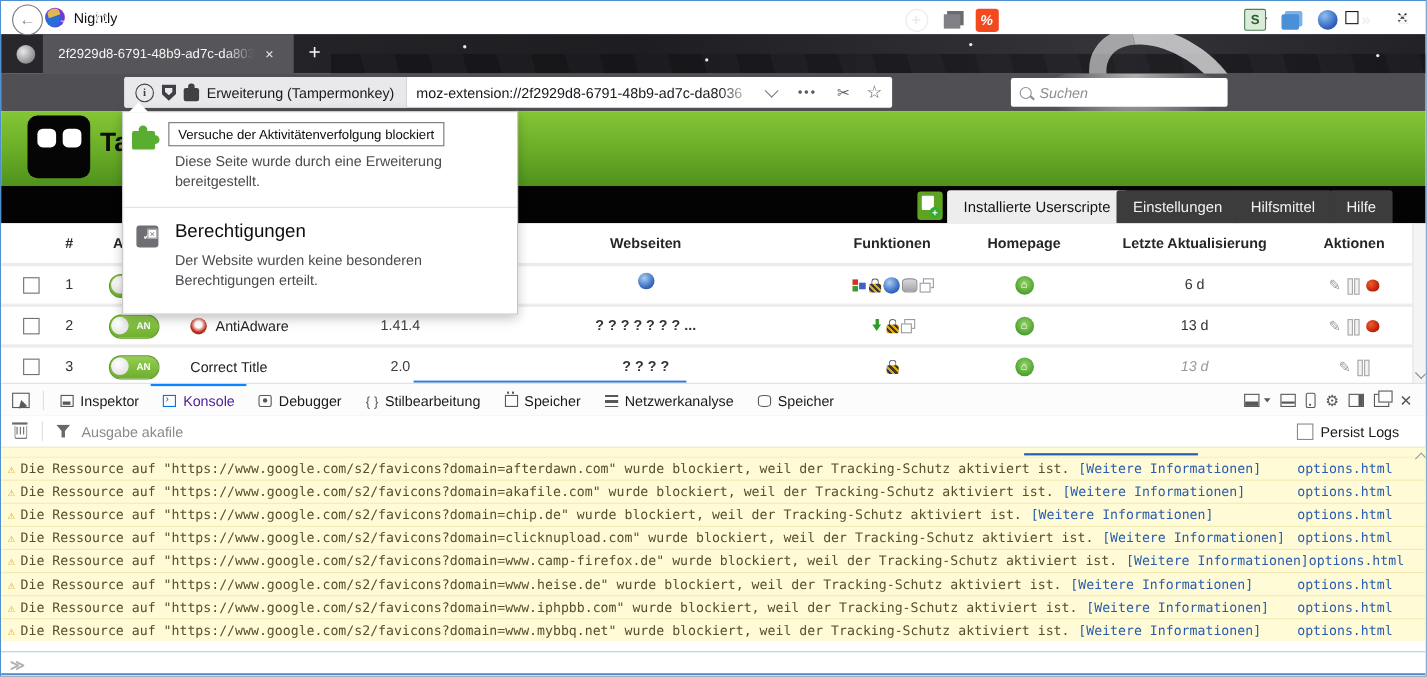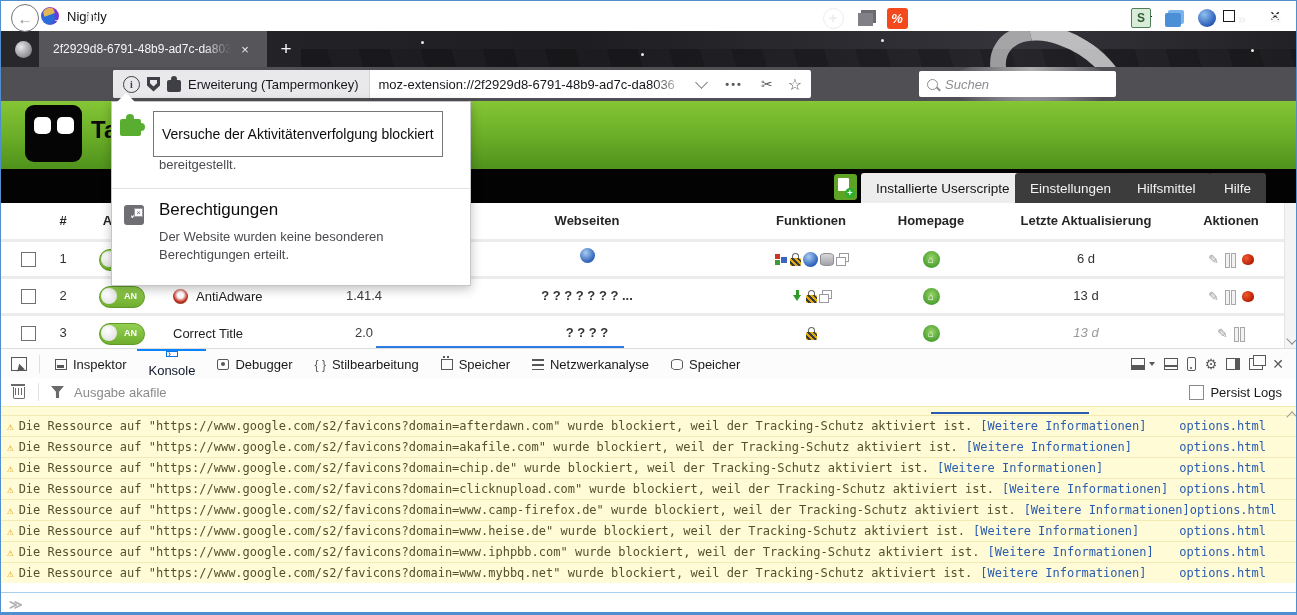--- a/index.html
+++ b/index.html
@@ -168,33 +168,33 @@
   .puzzle-green:after{content:"";position:absolute;right:-4px;top:4px;width:8px;height:8px;border-radius:50%;background:#59ae31;}
   .popup-body{position:absolute;left:47px;font-size:13px;color:#4a4a4f;line-height:18px;width:280px;}
   .sec1 .popup-body{top:36px;}
   .perm-ico{position:absolute;left:12px;top:103px;width:20px;height:20px;background:#6e6e73;border-radius:3px;
     color:#fff;font-size:11px;text-align:center;line-height:20px;}
   .perm-ico:after{content:"×";position:absolute;right:1px;top:3px;font-size:8px;color:#e8e8e8;
     background:#fff;color:#6e6e73;width:7px;height:7px;line-height:7px;border:1px solid #9a9a9e;}
   .perm-title{position:absolute;left:47px;top:98px;font-size:17px;color:#0c0c0d;}
   .sec2-body{top:126px;}
   .tooltip{position:absolute;left:152px;top:110px;background:#fff;border:1px solid #767676;z-index:60;
-    font-size:14px;color:#0c0c0d;padding:14px 8px;white-space:nowrap;}
+    font-size:12px;color:#0c0c0d;padding:3px 8px;white-space:nowrap;}
 
   
   .devtools{position:absolute;left:0;top:347px;width:100%;height:266px;background:#fff;border-top:1px solid #ddd;}
   .dt-toolbar{position:absolute;left:0;top:0;width:100%;height:29px;background:#fcfcfc;border-bottom:1px solid #dde1e4;
     display:flex;align-items:center;}
   .pick-ico{width:14px;height:12px;border:1.4px solid #585858;margin:0 12px 0 10px;position:relative;}
   .pick-ico:after{content:"";position:absolute;right:-3px;bottom:-3px;border:4px solid transparent;border-left:7px solid #585858;
     transform:rotate(15deg);}
   .dt-sep{width:1px;height:18px;background:#e0e0e0;margin-right:4px;}
   .dt-tab{height:29px;display:flex;align-items:center;gap:6px;padding:0 11px;font-size:13px;color:#18191a;
     border-top:2px solid transparent;box-sizing:border-box;}
-  .dt-tab.active{color:#0f172a;border-top-color:#0a84ff;flex-direction:column;}
+  .dt-tab.active{color:#4c1d95;border-top-color:#0a84ff;}
   .dt-ico{width:12px;height:11px;border:1.3px solid #585858;display:inline-block;position:relative;box-sizing:border-box;}
   .dt-tab.active .dt-ico{border-color:#0074e8;}
   .ico-console:after{content:"›";position:absolute;left:1px;top:-3px;font-size:9px;}
   .ico-inspector:after{content:"";position:absolute;left:1px;bottom:1px;width:7px;height:3px;background:#585858;}
   .ico-debugger{border-radius:2px;} .ico-debugger:after{content:"";position:absolute;left:3px;top:2px;width:4px;height:4px;background:#585858;border-radius:50%;}
   .ico-braces{border:none!important;width:auto;height:auto;font-size:12px;color:#585858;}
   .ico-gauge{border-radius:50%;width:12px;height:12px;}
   .ico-gauge:after{content:"";position:absolute;left:4px;top:-4px;width:2px;height:3px;background:#585858;}
   .ico-memory:after{content:"";position:absolute;left:1px;top:-4px;width:8px;height:2px;
     background:repeating-linear-gradient(90deg,#585858 0 2px,transparent 2px 4px);}
@@ -216,21 +216,21 @@
   .dt-filter{position:absolute;left:0;top:29px;width:100%;height:28px;background:#fff;border-bottom:1px solid #e3e6e8;
     display:flex;align-items:center;}
   .trash-ico{width:10px;height:11px;border:1.2px solid #6a6a6a;border-top:none;border-radius:0 0 2px 2px;
     margin:2px 13px 0 12px;position:relative;}
   .trash-ico:before{content:"";position:absolute;left:-3px;top:-3px;width:14px;height:1.5px;background:#6a6a6a;}
   .trash-ico:after{content:"";position:absolute;left:1px;top:1px;width:1px;height:7px;background:#6a6a6a;box-shadow:3px 0 0 #6a6a6a,6px 0 0 #6a6a6a;}
   .filter-sep{width:1px;height:18px;background:#e0e0e0;}
   .funnel{width:13px;height:12px;margin:0 10px 0 12px;background:#6a6a6a;
     clip-path:polygon(0 0,100% 0,62% 48%,62% 100%,38% 100%,38% 48%);}
   .filter-ph{font-size:13px;color:#8a8a8a;}
-  .persist{margin-left:auto;display:flex;align-items:center;gap:6px;padding-right:14px;font-size:13px;color:#18191a;}
+  .persist{margin-left:auto;display:flex;align-items:center;gap:6px;padding-right:24px;font-size:13px;color:#18191a;}
   .persist .cbx{width:13px;height:13px;border:1px solid #8a8a8a;background:#fff;}
 
   .console-area{position:absolute;left:0;top:57px;width:100%;height:186px;background:#fff;overflow:hidden;
     font-family:"DejaVu Sans Mono",monospace;}
   .partial-row{position:relative;height:8px;background:#fffbd6;border-top:1px solid #f3eab3;}
   .partial-row i{position:absolute;left:930px;bottom:1px;width:158px;height:2px;background:#2a5db0;}
   .console-row{display:flex;align-items:center;height:21px;background:#fffbd6;border-top:1px solid #f3eab3;
     font-size:12px;color:#56512c;padding:0 0 0 4px;box-sizing:border-box;}
   .warn-ico{color:#e09f10;font-size:11px;margin:0 5px 0 2px;flex:0 0 auto;}
   .c-msg{white-space:pre;}

